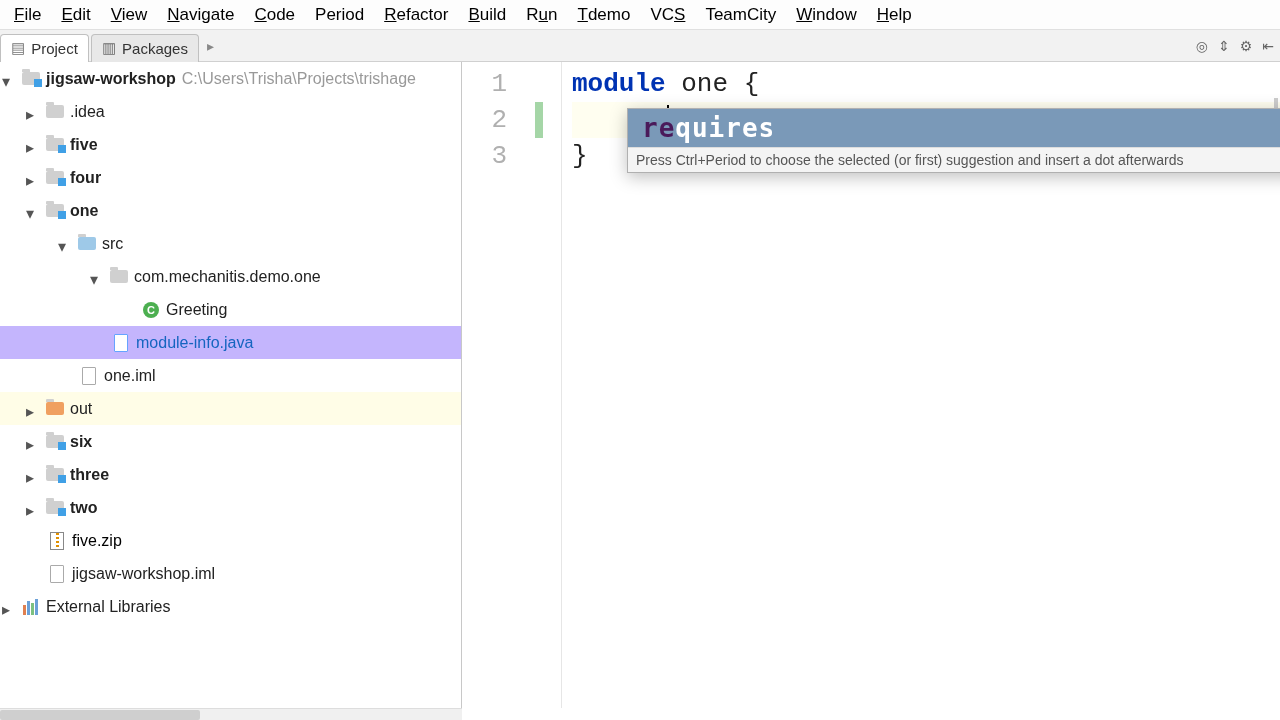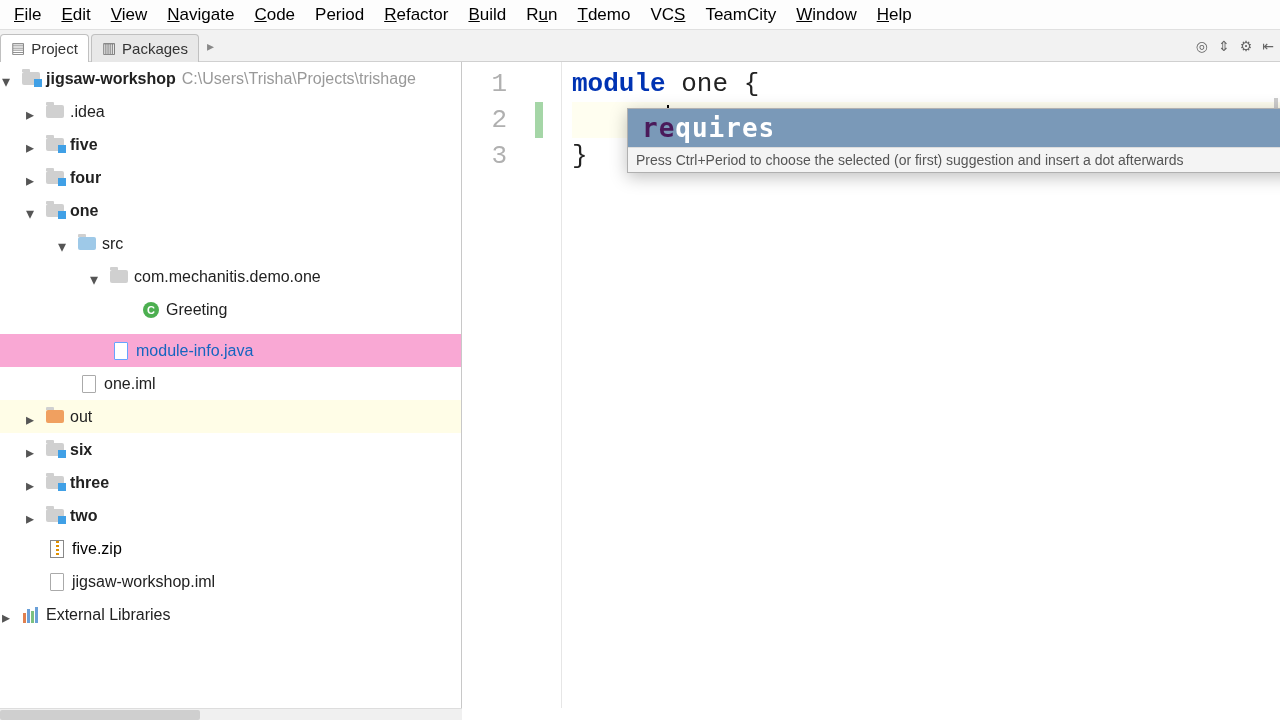--- a/index.html
+++ b/index.html
@@ -75,21 +75,21 @@
     background: #fff;
     font-size: 16px;
   }
   .tree-row {
     display: flex;
     align-items: center;
     height: 33px;
     white-space: nowrap;
     cursor: default;
   }
-  .tree-row.selected { background: #f9a8d4; margin-top: 8px; }
+  .tree-row.selected { background: #c4b5fd; }
   .tree-row.highlight { background: #fffde7; }
   .tree-arrow {
     width: 14px; height: 14px;
     display: inline-block;
     margin: 0 6px 0 0;
     color: #555;
   }
   .tree-arrow.expanded::before { content: "▾"; }
   .tree-arrow.collapsed::before { content: "▸"; }
   .tree-icon {

